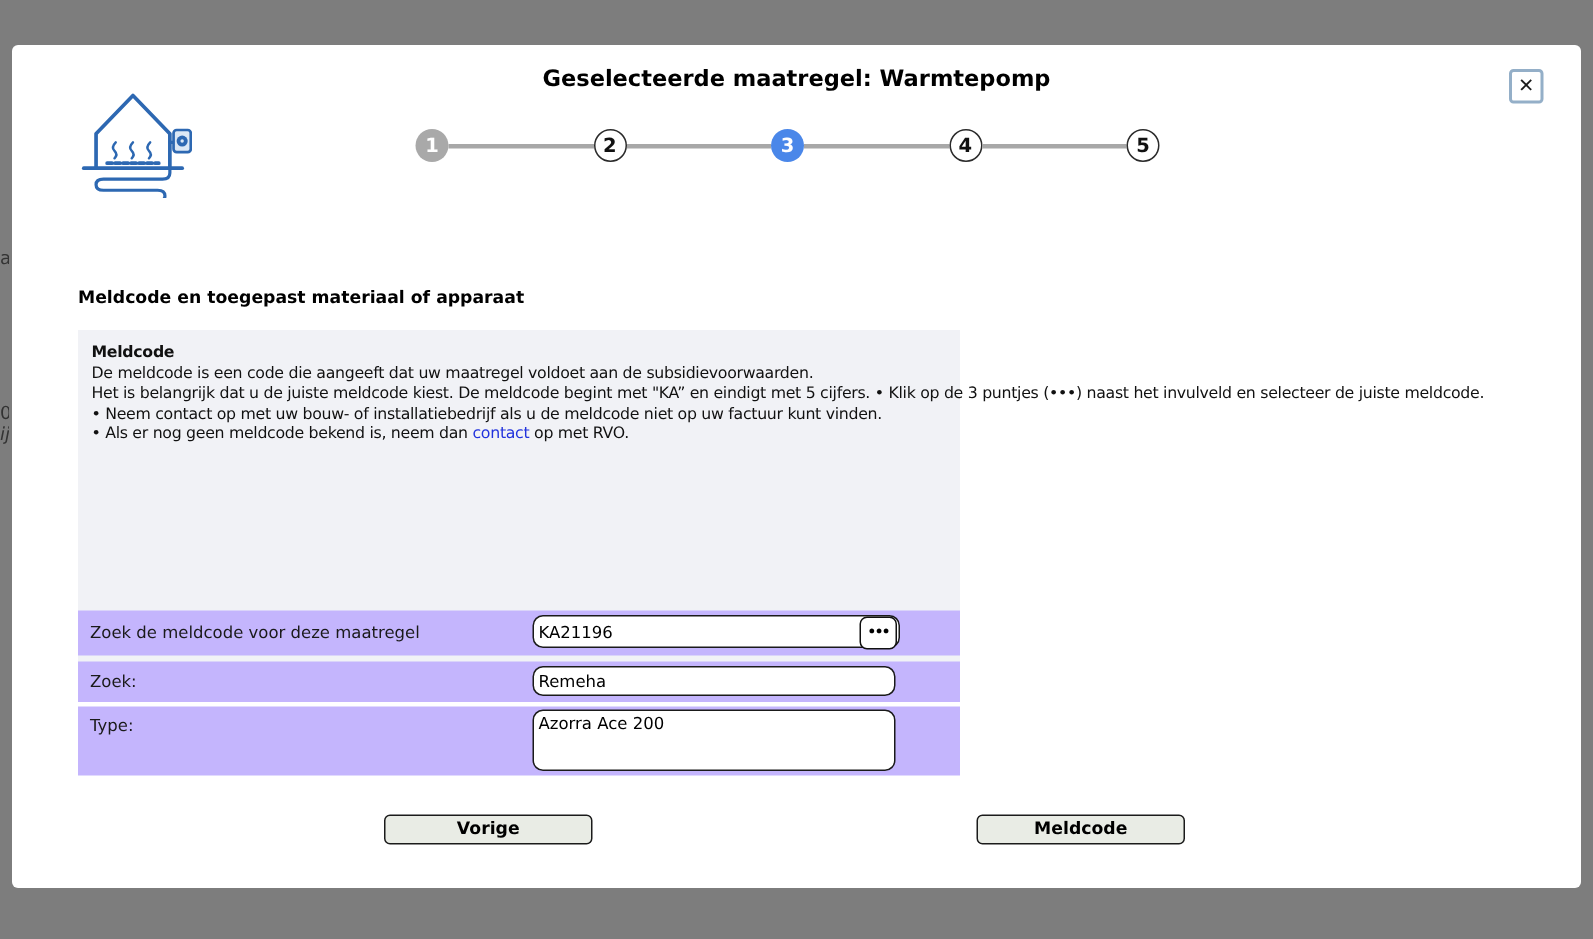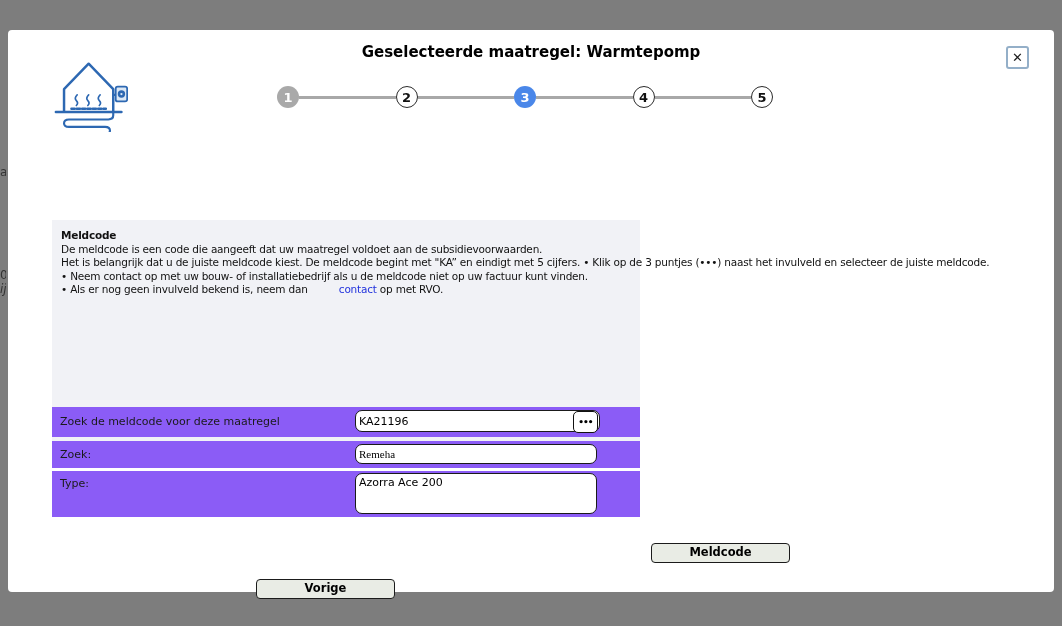--- a/index.html
+++ b/index.html
@@ -49,59 +49,59 @@
     font-size:11.5px; font-weight:bold; color:#000;
   }
   .info-box {
     position:absolute; left:44px; top:190px; width:588px; height:228px;
     background:#f1f2f6; padding:9px 6px 9px 9px;
     font-size:10.5px; letter-spacing:-0.2px; line-height:13.5px;
     white-space:nowrap;
   }
   .info-box .b { font-weight:bold; }
   .info-box .stappen-title { display:block; margin-top:17px; font-weight:bold; }
-  .info-link { color:#2233dd; cursor:pointer;margin-left:28px; }
+  .info-link { color:#2233dd; cursor:pointer; }
   .form-row {
-    position:absolute; left:44px; width:588px; background:#8b5cf6;
+    position:absolute; left:44px; width:588px; background:#c4b5fd;
     font-size:11px;
   }
   .row-meldcode { top:377px; height:30px; }
   .row-merk     { top:411px; height:27px; }
   .row-type     { top:441px; height:46px; }
   .form-label { position:absolute; left:8px; color:#1a1a1a; }
   .row-meldcode .form-label { line-height:30px; }
   .row-merk .form-label     { line-height:27px; }
   .row-type .form-label     { top:6px; }
   .text-input {
     position:absolute; left:303px; background:#fff;
     border:1px solid #1a1a1a; border-radius:7px;
     font-family:"DejaVu Sans","Liberation Sans",sans-serif;
     font-size:11px; padding:0 3px; color:#000;
   }
   .row-meldcode .text-input { top:3px; width:245px; height:22px; }
-  .row-merk .text-input     { top:3px; width:242px; height:20px;font-family:Liberation Serif, serif; }
+  .row-merk .text-input     { top:3px; width:242px; height:20px; }
   .textarea-input {
     position:absolute; left:303px; top:2px; width:242px; height:41px;
     background:#fff; border:1px solid #1a1a1a; border-radius:7px;
     font-family:"DejaVu Sans","Liberation Sans",sans-serif;
     font-size:11px; padding:2px 3px; resize:none; color:#000;
   }
   .dots-btn {
     position:absolute; left:521px; top:4px; width:25px; height:22px;
     background:#fff; border:1.5px solid #111; border-radius:5px;
     font-size:9px; font-weight:bold; letter-spacing:-1px; color:#000;
     display:flex; align-items:center; justify-content:center; cursor:pointer;
   }
   .nav-btn {
     position:absolute; top:513px; width:139px; height:20px;
     background:#e9ece5; border:1.5px solid #1b1b1b; border-radius:4px;
     font-size:11.5px; font-weight:bold; color:#000; text-align:center;
     line-height:17px; cursor:pointer;
   }
-  .btn-prev { left:248px;margin-top:36px; }
+  .btn-prev { left:248px; }
   .btn-next { left:643px; }
 </style>
 </head>
 <body>
 
 <span class="bg-fragment" style="top:165px">aa</span>
 <span class="bg-fragment" style="top:268px">0</span>
 <span class="bg-fragment" style="top:282px; font-style:italic">ij</span>
 
 <div class="modal">
@@ -145,28 +145,29 @@
     <div class="step-line"></div>
     <div class="step-circle">
         <span>4</span>
       </div>
     <div class="step-line"></div>
     <div class="step-circle">
         <span>5</span>
       </div>
   </div>
 
+  <div class="section-heading">Meldcode en toegepast materiaal of apparaat</div>
 
   <div class="info-box">
     <span class="b">Meldcode</span><br>
     <span>De meldcode is een code die aangeeft dat uw maatregel voldoet aan de subsidievoorwaarden.</span><br>
     <span>Het is belangrijk dat u de juiste meldcode kiest. De meldcode begint met "KA” en eindigt met 5 cijfers.</span>
     <span>• Klik op de 3 puntjes (•••) naast het invulveld en selecteer de juiste meldcode.</span><br>
     <span>• Neem contact op met uw bouw- of installatiebedrijf als u de meldcode niet op uw factuur kunt vinden.</span><br>
-    <span><span>• Als er nog geen invulveld bekend is, neem dan </span><a class="info-link">contact</a><span> op met RVO.</span></span>
+    <span><span>• Als er nog geen meldcode bekend is, neem dan </span><a class="info-link">contact</a><span> op met RVO.</span></span>
   </div>
 
   <div class="form-row row-meldcode">
     <span class="form-label">Zoek de meldcode voor deze maatregel</span>
     <input class="text-input" type="text" value="KA21196" style="">
     <div class="dots-btn">
         <span>•••</span>
       </div>
   </div>
 

